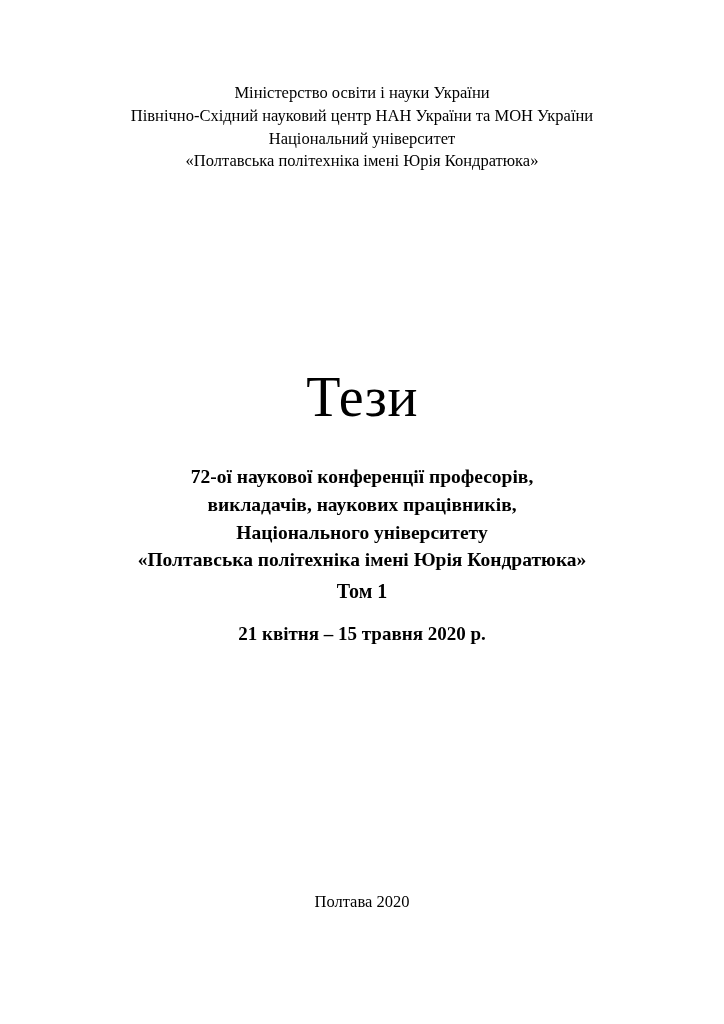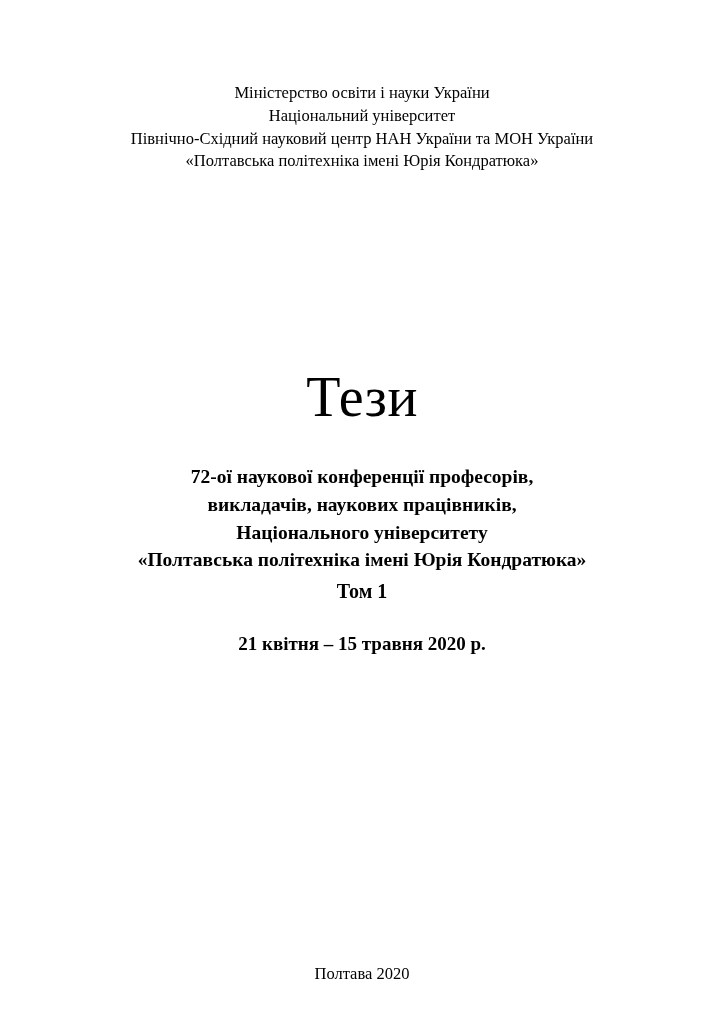--- a/index.html
+++ b/index.html
@@ -50,43 +50,43 @@
   .subtitle-line {
     white-space: nowrap;
   }
   .volume {
     margin-top: 6px;
     text-align: center;
     font-weight: bold;
     font-size: 20px;
   }
   .dates {
-    margin-top: 30px;
+    margin-top: 20px;
     text-align: center;
     font-weight: bold;
     font-size: 19px;
   }
   .spacer {
     flex: 1 1 auto;
   }
   .footer {
     text-align: center;
     font-size: 16.5px;
-    margin-bottom: 40px;
+    margin-bottom: 112px;
   }
 </style>
 </head>
 <body>
 
 <div class="page">
 
   <div class="header-block">
     <div class="header-line">Міністерство освіти і науки України</div>
+    <div class="header-line">Північно-Східний науковий центр НАН України та МОН України</div>
     <div class="header-line">Національний університет</div>
-    <div class="header-line">Північно-Східний науковий центр НАН України та МОН України</div>
     <div class="header-line">«Полтавська політехніка імені Юрія Кондратюка»</div>
   </div>
 
   <div class="main-title">Тези</div>
 
   <div class="subtitle-block">
     <div class="subtitle-line">72-ої наукової конференції професорів,</div>
     <div class="subtitle-line">викладачів, наукових працівників,</div>
     <div class="subtitle-line">Національного університету</div>
     <div class="subtitle-line">«Полтавська політехніка імені Юрія Кондратюка»</div>

